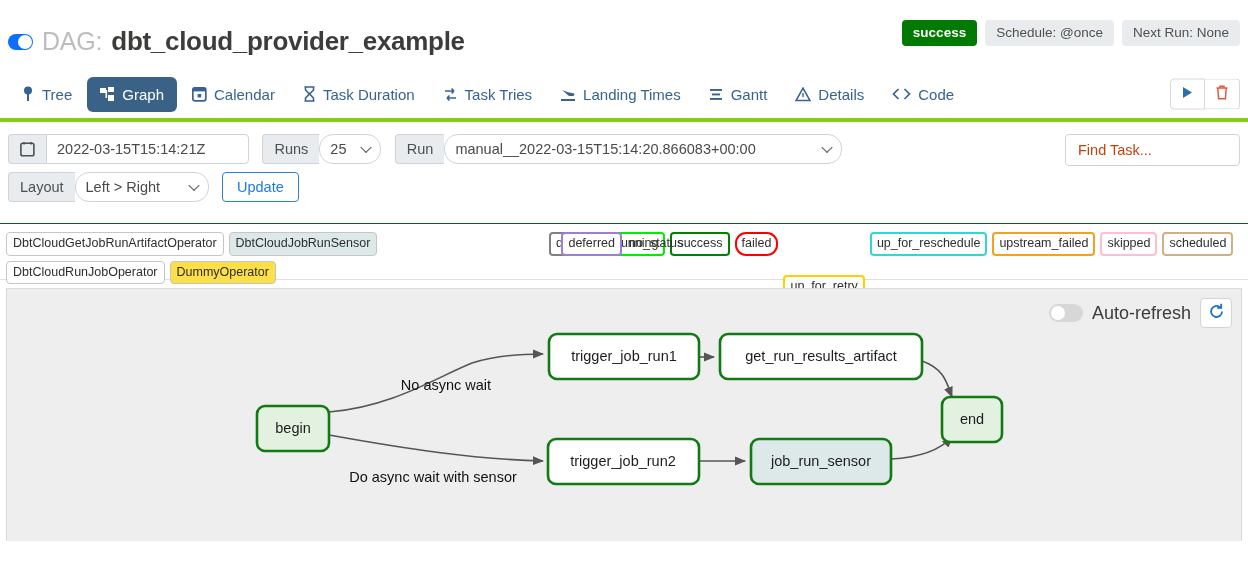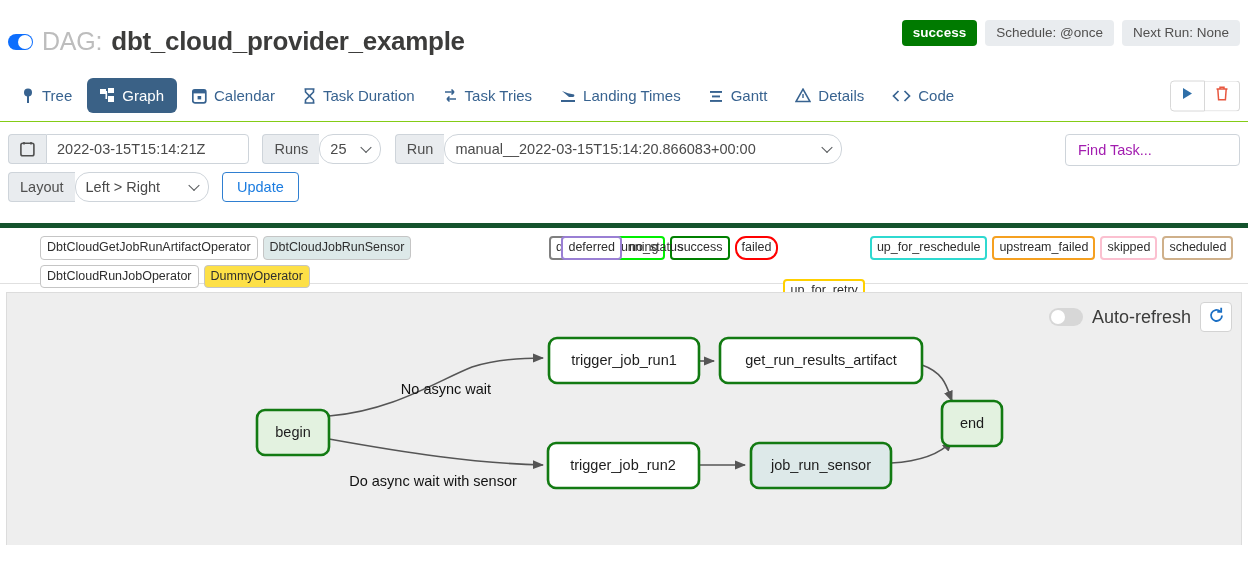--- a/index.html
+++ b/index.html
@@ -67,21 +67,21 @@
   }
   .badge-muted {
     background: #e9ecef;
     color: #51504f;
   }
 
   
   .tabbar {
     position: relative;
     height: 52px;
-    border-bottom: 1px solid #84cc16;
+    border-bottom: 4px solid #84cc16;
     padding: 0 8px;
     display: flex; align-items: center;
   }
   .tabs { display: flex; align-items: center; gap: 2px; }
   .tab {
     display: flex; align-items: center; gap: 7px;
     padding: 9px 13px;
     border-radius: 6px;
     font-size: 15px;
     color: #386390;
@@ -105,21 +105,21 @@
     display: flex; align-items: center; justify-content: center;
     cursor: pointer;
   }
   .icon-btn:first-child { border-radius: 4px 0 0 4px; }
   .icon-btn:last-child  { border-radius: 0 4px 4px 0; border-left: none; }
 
   
   .filterbar {
     position: relative;
     padding: 12px 8px 14px 8px;
-    border-bottom: 5px solid #14532d;
+    border-bottom: 1px solid #14532d;
   }
   .fgroup {
     display: inline-flex;
     align-items: stretch;
     vertical-align: top;
     margin-right: 9px;
     margin-bottom: 7px;
   }
   .addon {
     background: #e9ecef;
@@ -160,35 +160,35 @@
     cursor: pointer;
   }
   .findtask {
     position: absolute;
     right: 8px; top: 12px;
     width: 175px;
     border: 1px solid #ced4da;
     border-radius: 4px;
     background: #fff;
     font-size: 14.5px;
-    color: #a21caf;
+    color: #c2410c;
     padding: 7px 12px;
   }
 
   
   .legend {
     padding: 8px 6px 8px 6px;
     border-bottom: 1px solid #e0e0e0;
     position: relative;
     height: 56px;
   }
   .legend-ops {
     position: absolute; left: 6px; top: 8px;
     width: 530px;
-    display: flex; flex-wrap: wrap; gap: 5px; margin-left: 34px;
+    display: flex; flex-wrap: wrap; gap: 5px;
   }
   .legend-status {
     position: absolute; left: 549px; top: 8px;
     right: 4px;
     display: flex; flex-wrap: wrap; gap: 5px;
     align-items: flex-start;
   }
   .chip {
     font-size: 12.5px;
     line-height: 1;

